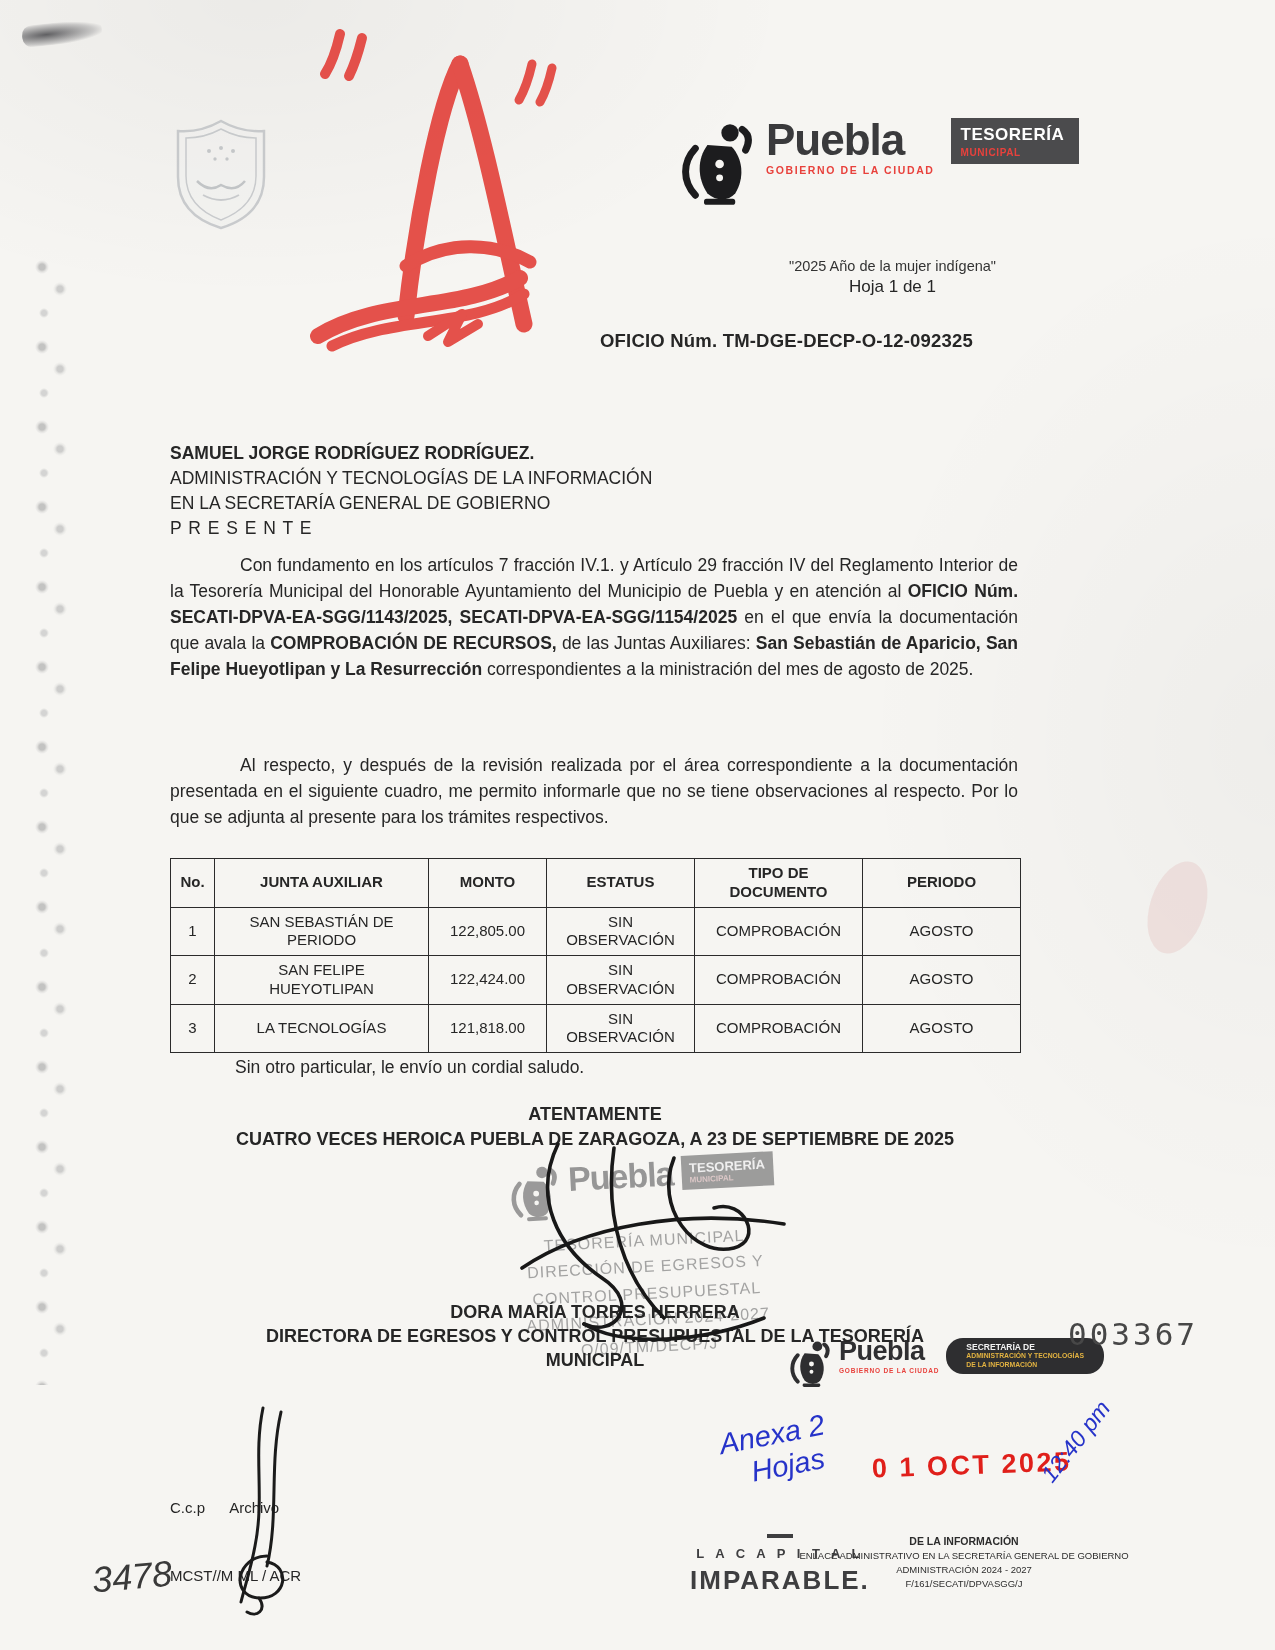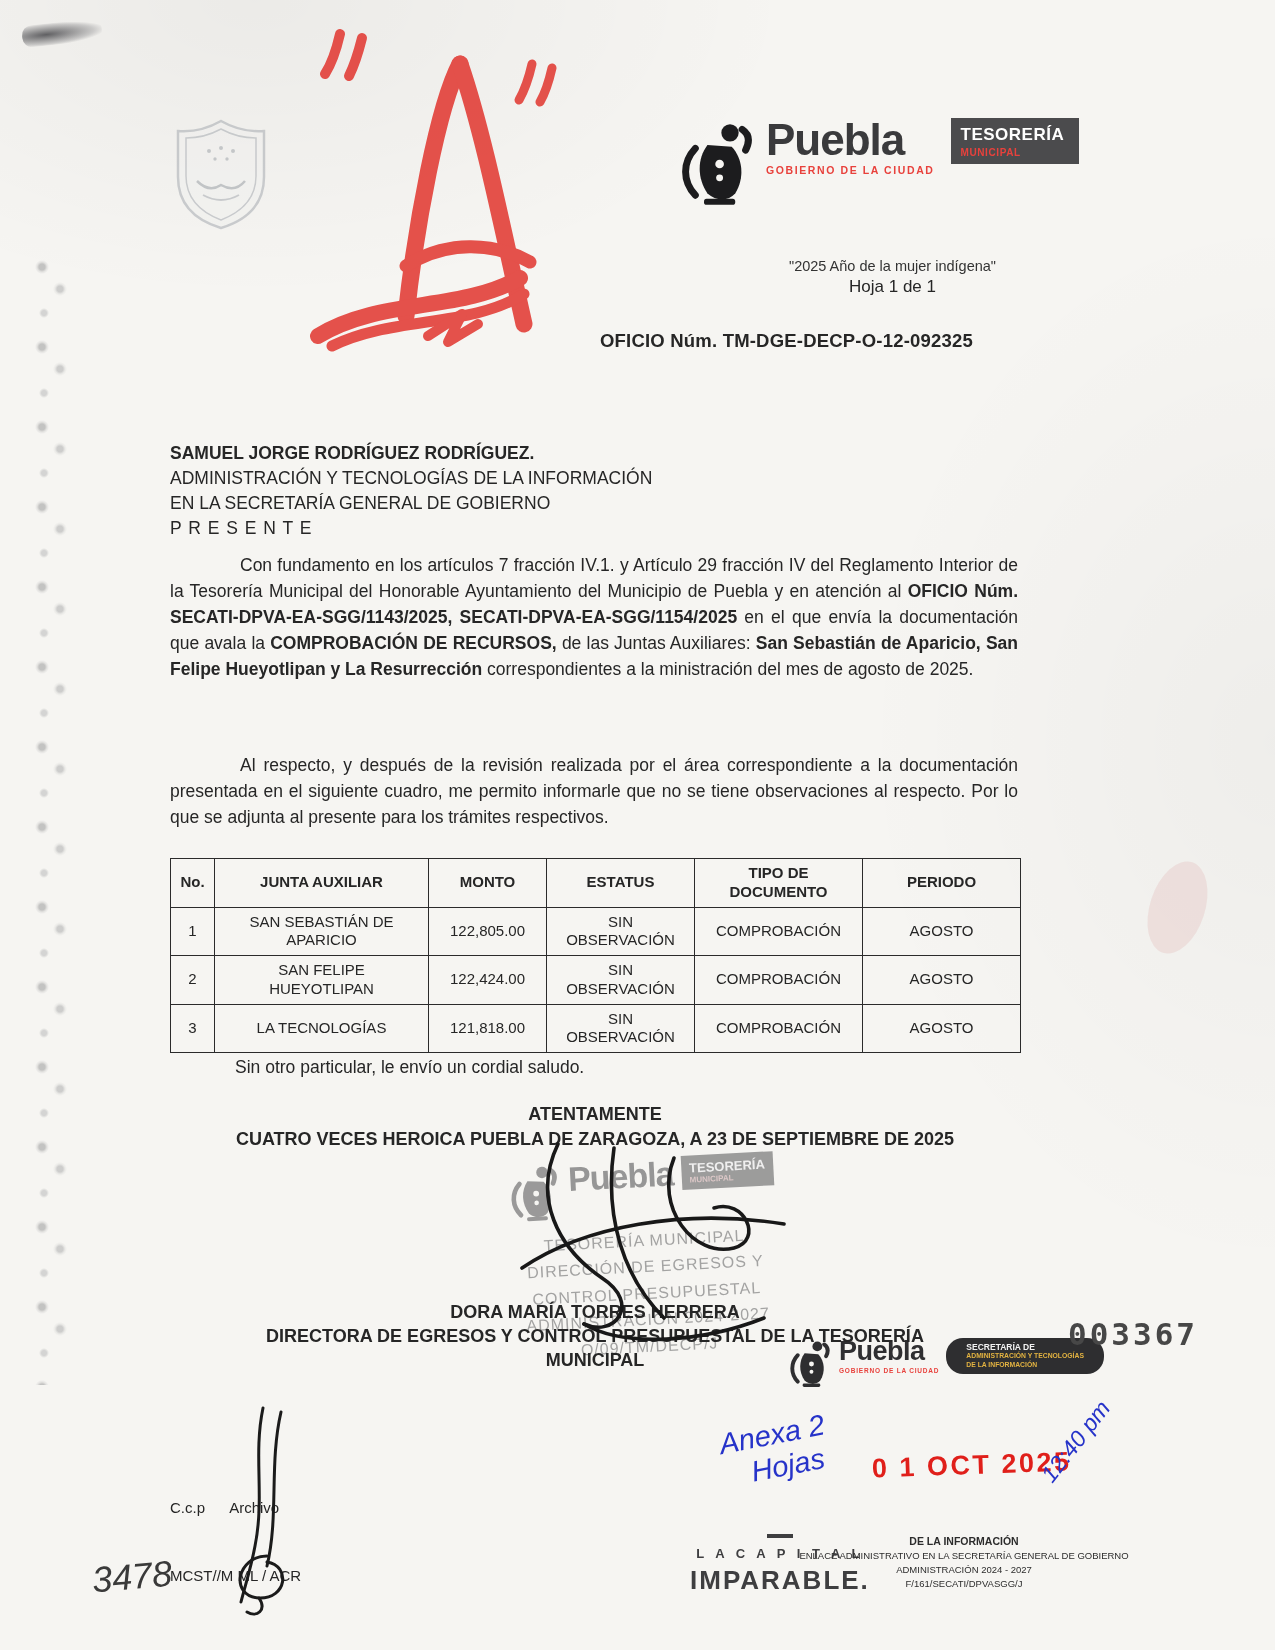--- a/index.html
+++ b/index.html
@@ -69,21 +69,21 @@
 
   
   .stamp{left:455px; top:1158px; width:380px; transform:rotate(-3deg); color:#8f8f8f; z-index:2; text-align:center;}
   .stamp .stamp-logo{display:flex; align-items:flex-start; gap:8px; justify-content:center; opacity:.85;}
   .stamp .s-brand{font-size:34px; font-weight:bold; letter-spacing:-1px; color:#868686; line-height:1;}
   .stamp .s-box{background:#8d8d8d; color:#efefef; padding:5px 8px; text-align:left;}
   .stamp .s-box .l1{font-size:13px; font-weight:bold;}
   .stamp .s-box .l2{font-size:8px; font-weight:bold; color:#d8c0c0;}
   .stamp .s-lines{margin-top:10px; font-size:16px; letter-spacing:1px; line-height:1.65; opacity:.8;}
 
-  .folio{left:1068px; top:1316px; font-family:"DejaVu Sans Mono",monospace; font-size:31px; font-weight:bold; letter-spacing:3px; color:#474747; z-index:5;}
+  .folio{left:1068px; top:1316px; font-family:"DejaVu Sans Mono",monospace; font-size:31px; font-weight:normal; letter-spacing:3px; color:#474747; z-index:5;}
 
   svg.sig-main{left:462px; top:1126px; z-index:6;}
   svg.sig-ccp{left:205px; top:1404px; z-index:6;}
 
   .ccp{left:170px; top:1452px; font-size:15px; line-height:1.5; white-space:pre; z-index:5;}
 
   
   .receipt-logo{left:788px; top:1338px; display:flex; align-items:flex-start; gap:7px; z-index:3;}
   .receipt-logo .r-brand{font-size:27px; font-weight:bold; letter-spacing:-.5px; color:#2f2f31; line-height:1;}
   .receipt-logo .r-sub{font-size:6.5px; font-weight:bold; color:#e8413c; letter-spacing:.8px; margin-top:2px;}
@@ -210,21 +210,21 @@
         <th>ESTATUS</th>
         <th class="prewrap">TIPO DE
 DOCUMENTO</th>
         <th>PERIODO</th>
       </tr>
     </thead>
     <tbody>
       <tr>
         <td>1</td>
         <td class="name-cell prewrap">SAN SEBASTIÁN DE
-APARICIO</td>
+PERIODO</td>
         <td>122,805.00</td>
         <td class="prewrap">SIN
 OBSERVACIÓN</td>
         <td>COMPROBACIÓN</td>
         <td>AGOSTO</td>
       </tr>
       <tr>
         <td>2</td>
         <td class="name-cell prewrap">SAN FELIPE
 HUEYOTLIPAN</td>

